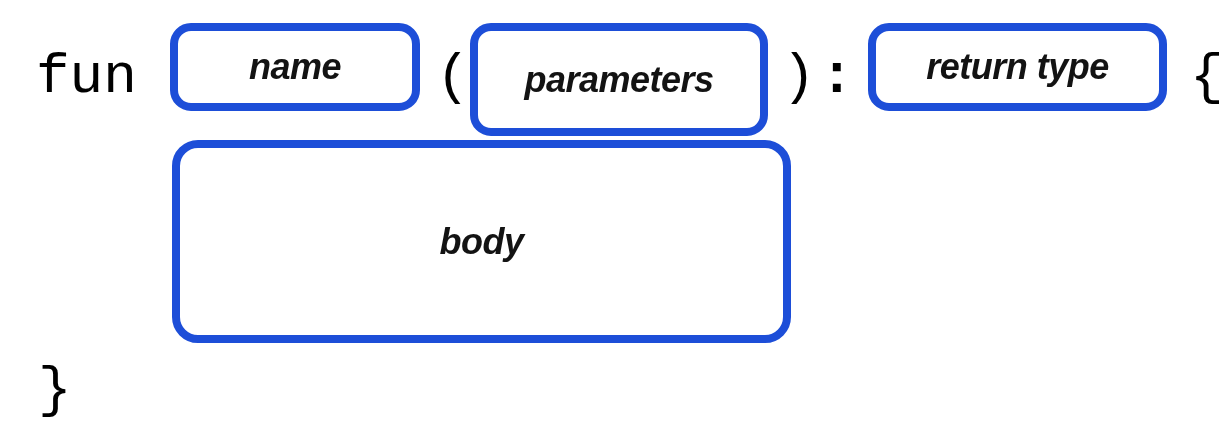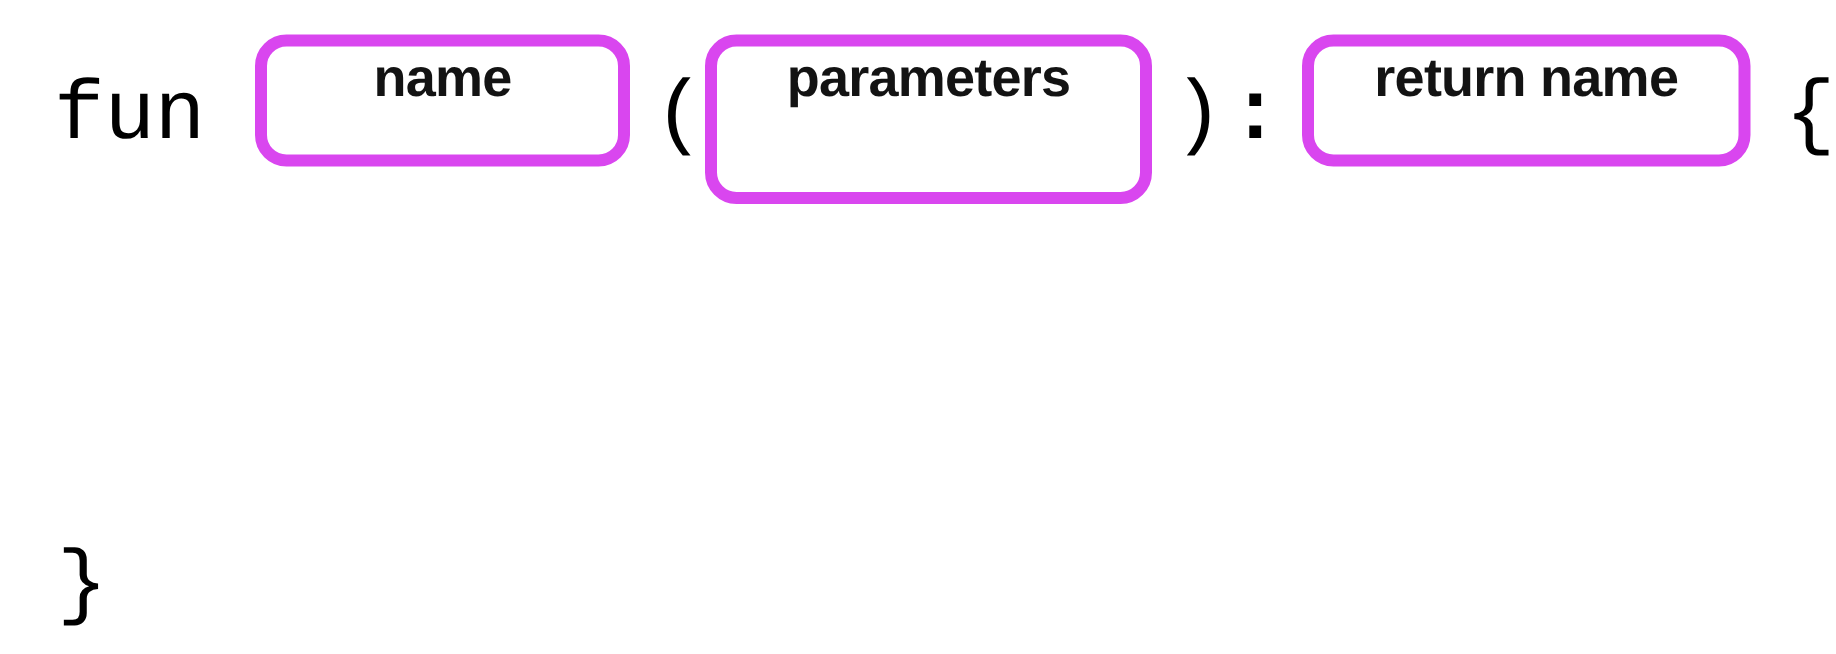--- a/index.html
+++ b/index.html
@@ -23,24 +23,26 @@
     color: #000000;
     white-space: pre;
   }
   .code.bold {
     font-weight: 700;
   }
   .slot {
     position: absolute;
     box-sizing: border-box;
     background: #ffffff;
-    border: 8px solid #d946ef;
+    border: 8px solid #1d4ed8;
     border-radius: 21px;
     display: flex;
+    align-items: center;
     justify-content: center;
+    font-style: italic;
   }
   .slot-label {
     font-family: "Liberation Sans", sans-serif;
     font-size: 36px;
     font-weight: 700;
     letter-spacing: -0.5px;
     color: #131313;
   }
   
   .kw-fun        { left: 36px;   top: 45px; }
@@ -70,21 +72,24 @@
 
   <div class="slot slot-params">
     <span class="slot-label">parameters</span>
   </div>
 
   <span class="code paren-close">)</span>
 
   <span class="code bold colon">:</span>
 
   <div class="slot slot-return">
-    <span class="slot-label">return name</span>
+    <span class="slot-label">return type</span>
   </div>
 
   <span class="code brace-open">{</span>
 
+  <div class="slot slot-body">
+    <span class="slot-label">body</span>
+  </div>
 
   <span class="code brace-close">}</span>
 
 </div>
 
 </body></html>

